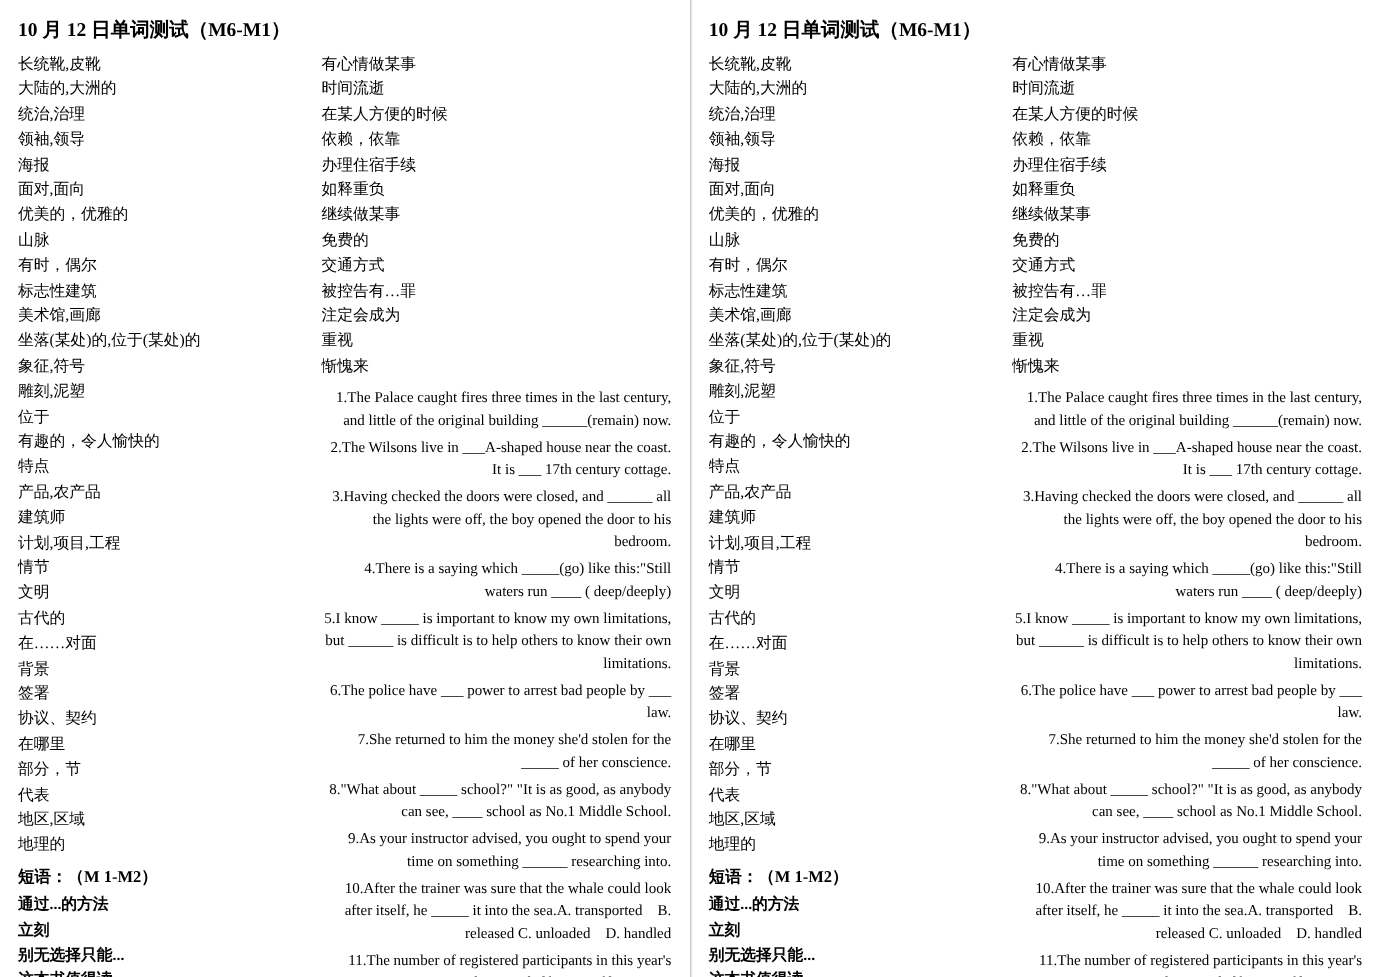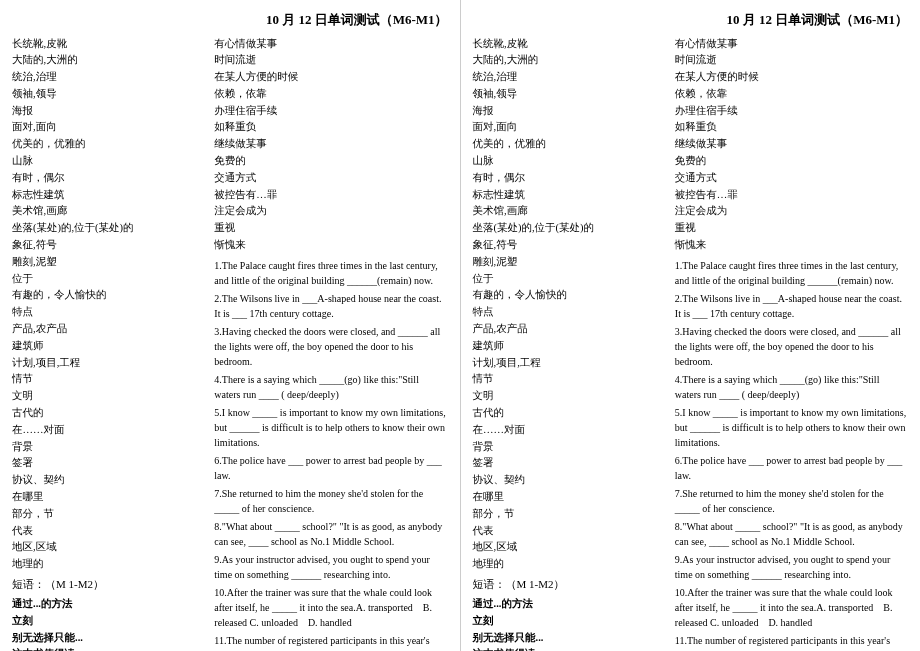--- a/index.html
+++ b/index.html
@@ -25,44 +25,45 @@
       flex: 1;
       padding: 10px 12px;
       border-right: 1px solid #ccc;
     }
     .column:last-child {
       border-right: none;
     }
     .title {
       font-size: 13px;
       font-weight: bold;
-      text-align: right;
+      text-align: left;
       margin-bottom: 6px;
       line-height: 1.5;
     }
     .vocab-list {
       margin-bottom: 4px;
     }
     .vocab-item {
       line-height: 1.6;
       font-size: 10.5px;
     }
     .section-title {
-      font-weight: normal;
+      font-weight: bold;
       font-size: 11px;
       margin-top: 4px;
       margin-bottom: 2px;
     }
     .questions {
       font-size: 10px;
       line-height: 1.5;
     }
     .question-item {
       margin-bottom: 3px;
       text-indent: 0;
+      text-align: right;
     }
     .phrase-list {
       margin-top: 4px;
     }
     .phrase-item {
       line-height: 1.6;
       font-size: 10.5px;
       font-weight: bold;
     }
     .left-section {

